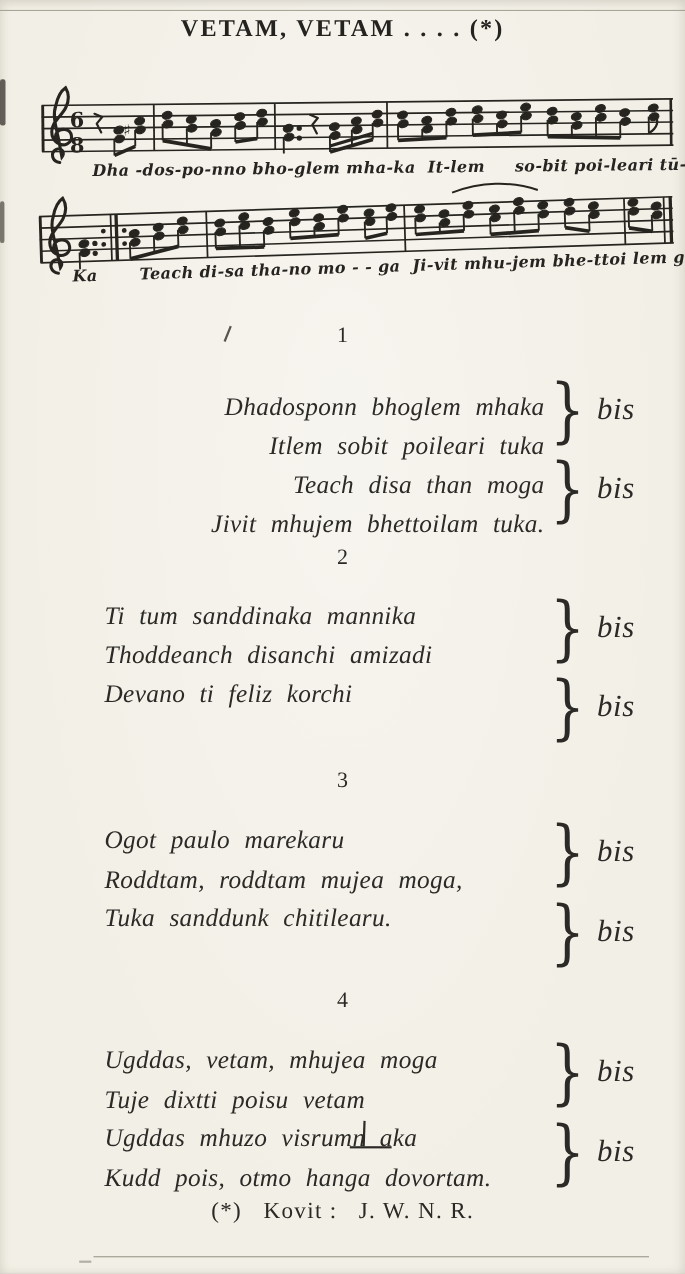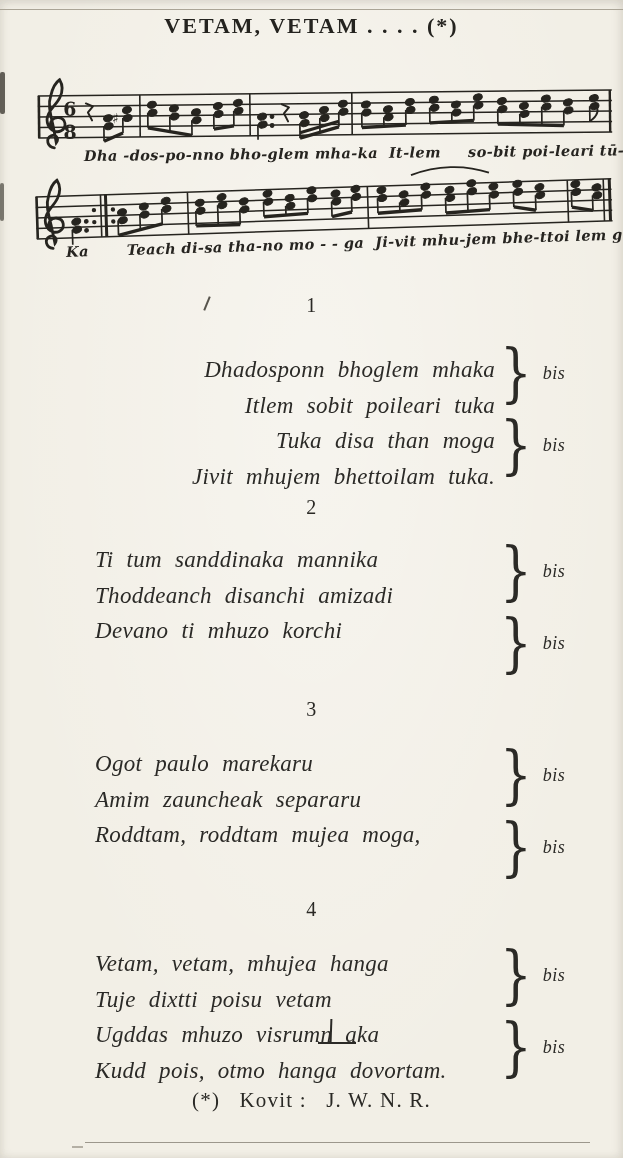--- a/index.html
+++ b/index.html
@@ -43,21 +43,21 @@
     margin:0;font-style:italic;font-size:23px;line-height:35.5px;
     letter-spacing:.3px;word-spacing:7px;color:#2b2a27;white-space:pre;
   }
   .repeat-group{
     position:absolute;left:500px;height:72px;display:flex;align-items:center;gap:11px;
   }
   .brace{
     font-family:"DejaVu Serif", serif;font-size:50px;font-weight:400;color:#2b2a26;
     transform:scaleY(1.28);line-height:60px;
   }
-  .bis{font-style:italic;font-size:18px;color:#2b2a27;letter-spacing:.5px;}
+  .bis{font-style:italic;font-size:28px;color:#2b2a27;letter-spacing:.5px;}
   .rg-v1a{top:337px;} .rg-v1b{top:409px;}
   .rg-v2a{top:535px;} .rg-v2b{top:607px;}
   .rg-v3a{top:739px;} .rg-v3b{top:811px;}
   .rg-v4a{top:939px;} .rg-v4b{top:1011px;}
   .vl-1{top:352px;text-align:right;} .vn-1{top:294px;}
   .vl-2{top:542px;} .vn-2{top:496px;}
   .vl-3{top:746px;} .vn-3{top:698px;}
   .vl-4{top:946px;} .vn-4{top:898px;}
   .correction-stroke{position:absolute;top:1019px;left:330px;width:2px;height:23px;background:#2b2a26;transform:rotate(2deg);}
   .correction-underline{position:absolute;top:1042px;left:318px;width:38px;height:2px;background:#2b2a26;}
@@ -295,65 +295,65 @@
     </g>
   </svg>
   <div class="lyrics lyrics-2">Ka       Teach di-sa tha-no mo - - ga  Ji-vit mhu-jem bhe-ttoi lem go tū -ka</div>
 
   <div class="stray-mark"></div>
 
   <div class="verse-num vn-1">1</div>
   <div class="verse-lines vl-1">
     <p>Dhadosponn bhoglem mhaka</p>
     <p>Itlem sobit poileari tuka</p>
-    <p>Tuka disa than moga</p>
+    <p>Teach disa than moga</p>
     <p>Jivit mhujem bhettoilam tuka.</p>
   </div>
   <div class="repeat-group rg-v1a">
     <span class="brace">}</span>
     <span class="bis">bis</span>
   </div>
   <div class="repeat-group rg-v1b">
     <span class="brace">}</span>
     <span class="bis">bis</span>
   </div>
 
   <div class="verse-num vn-2">2</div>
   <div class="verse-lines vl-2">
     <p>Ti tum sanddinaka mannika</p>
     <p>Thoddeanch disanchi amizadi</p>
-    <p>Devano ti mhuzo korchi</p>
+    <p>Devano ti feliz korchi</p>
   </div>
   <div class="repeat-group rg-v2a">
     <span class="brace">}</span>
     <span class="bis">bis</span>
   </div>
   <div class="repeat-group rg-v2b">
     <span class="brace">}</span>
     <span class="bis">bis</span>
   </div>
 
   <div class="verse-num vn-3">3</div>
   <div class="verse-lines vl-3">
     <p>Ogot paulo marekaru</p>
-    <p>Amim zauncheak separaru</p>
     <p>Roddtam, roddtam mujea moga,</p>
+    <p>Tuka sanddunk chitilearu.</p>
   </div>
   <div class="repeat-group rg-v3a">
     <span class="brace">}</span>
     <span class="bis">bis</span>
   </div>
   <div class="repeat-group rg-v3b">
     <span class="brace">}</span>
     <span class="bis">bis</span>
   </div>
 
   <div class="verse-num vn-4">4</div>
   <div class="verse-lines vl-4">
-    <p>Vetam, vetam, mhujea hanga</p>
+    <p>Ugddas, vetam, mhujea moga</p>
     <p>Tuje dixtti poisu vetam</p>
     <p>Ugddas mhuzo visrumn aka</p>
     <p>Kudd pois, otmo hanga dovortam.</p>
   </div>
   <div class="repeat-group rg-v4a">
     <span class="brace">}</span>
     <span class="bis">bis</span>
   </div>
   <div class="repeat-group rg-v4b">
     <span class="brace">}</span>

